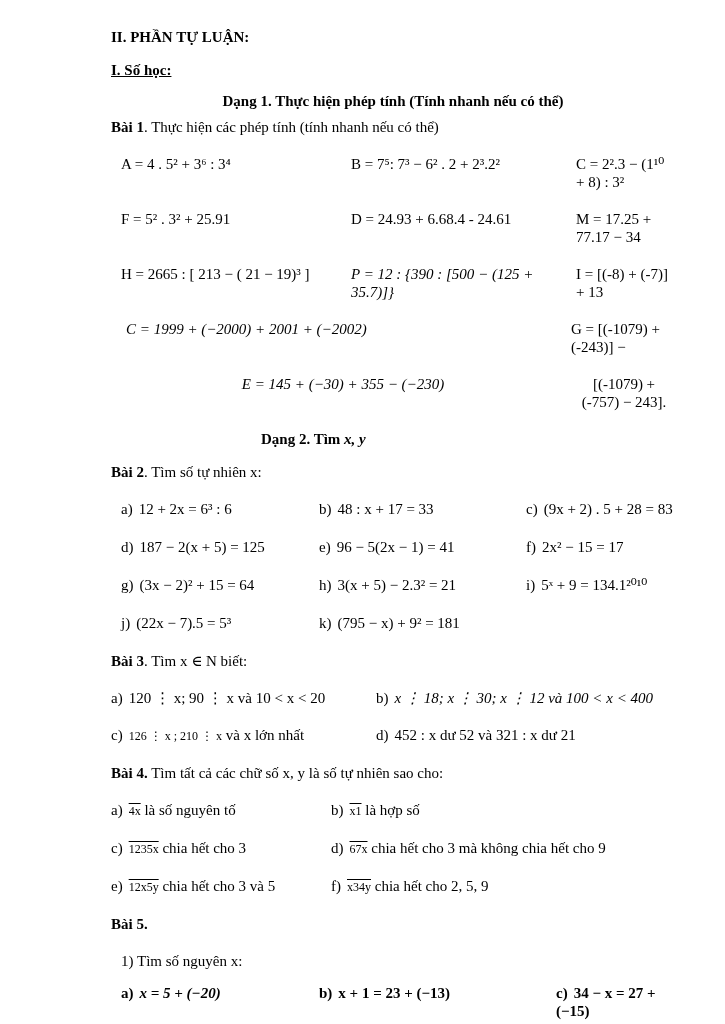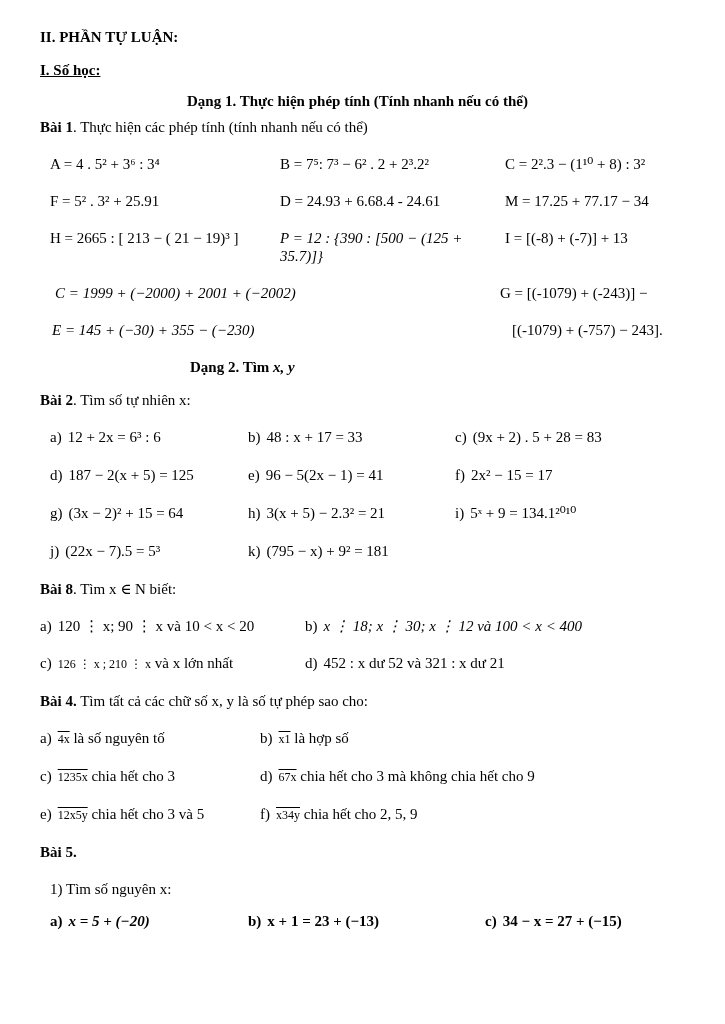--- a/index.html
+++ b/index.html
@@ -1,34 +1,34 @@
 <!DOCTYPE html>
 <html><head>
 <meta charset="utf-8">
 <style>
   html,body{margin:0;padding:0;background:#ffffff;}
   .page{
     width:725px;height:1024px;background:#ffffff;box-sizing:border-box;
-    padding:28px 50px 20px 40px;overflow:hidden;color:#000;
+    padding:28px 50px 20px 111px;overflow:hidden;color:#000;
     font-family:"Liberation Serif","DejaVu Serif",serif;font-size:15px;line-height:18px;
   }
   .b{font-weight:bold;}
   .i{font-style:italic;}
   .u{text-decoration:underline;margin-top:48px;}
   .ovl{text-decoration:overline;}
   .lg{font-size:12px;}
   .h1{margin:0 0 15px 0;}
   .h2{margin:0 0 13px 0;}
   .dang1{text-align:center;margin:0 0 8px 0;}
   .dang2{margin:2px 0 15px 150px;}
   .bai-head{margin:0 0 19px 0;}
   .sub{margin:0 0 14px 10px;}
   .g1{display:grid;grid-template-columns:230px 225px 1fr;margin:0 0 19px 10px;}
   .g1b{display:grid;grid-template-columns:445px 1fr;margin:9px 0 19px 15px;}
-  .g1c{display:grid;grid-template-columns:460px 1fr;margin:0 0 19px 12px;}
+  .g1c{display:grid;grid-template-columns:460px 1fr;margin:0 0 19px 2px;text-align:center;}
   .g2{display:grid;grid-template-columns:198px 207px 1fr;margin:0 0 20px 10px;}
   .g3{display:grid;grid-template-columns:265px 1fr;margin:0 0 19px 0;}
   .g4{display:grid;grid-template-columns:220px 1fr;margin:0 0 19px 0;}
   .g5{display:grid;grid-template-columns:198px 237px 1fr;margin:0 0 0 10px;font-weight:bold;}
   .key{margin-right:6px;}
 </style>
 </head>
 <body>
 
 <div class="page">
@@ -90,33 +90,33 @@
     <span><span class="key">h)</span><span>3(x + 5) − 2.3² = 21</span></span>
     <span><span class="key">i)</span><span>5ˣ + 9 = 134.1²⁰¹⁰</span></span>
   </div>
 
   <div class="g2">
     <span><span class="key">j)</span><span>(22x − 7).5 = 5³</span></span>
     <span><span class="key">k)</span><span>(795 − x) + 9² = 181</span></span>
     <span></span>
   </div>
 
-  <div class="bai-head"><span class="b">Bài 8</span><span>. Tìm x ∈ N biết:</span></div>
+  <div class="bai-head"><span class="b">Bài 3</span><span>. Tìm x ∈ N biết:</span></div>
 
   <div class="g3">
     <span><span class="key">a)</span><span>120 ⋮ x;  90 ⋮ x  và 10 &lt; x &lt; 20</span><span></span></span>
     <span><span class="key">b)</span><span class="i">x ⋮ 18;   x ⋮ 30;   x ⋮ 12  và 100 &lt; x &lt; 400</span><span></span></span>
   </div>
 
   <div class="g3">
     <span><span class="key">c)</span><span class="lg">126 ⋮ x ;  210 ⋮ x</span><span> và x lớn nhất</span></span>
     <span><span class="key">d)</span><span>452 : x dư 52 và 321 : x dư 21</span><span></span></span>
   </div>
 
-  <div class="bai-head"><span class="b">Bài 4.</span><span> Tìm tất cả các chữ số x, y là số tự phép sao cho:</span></div>
+  <div class="bai-head"><span class="b">Bài 4.</span><span> Tìm tất cả các chữ số x, y là số tự nhiên sao cho:</span></div>
 
   <div class="g4">
     <span><span class="key">a)</span><span class="ovl lg">4x</span><span> là số nguyên tố</span></span>
     <span><span class="key">b)</span><span class="ovl lg">x1</span><span> là hợp số</span></span>
   </div>
 
   <div class="g4">
     <span><span class="key">c)</span><span class="ovl lg">1235x</span><span> chia hết cho 3</span></span>
     <span><span class="key">d)</span><span class="ovl lg">67x</span><span> chia hết cho 3 mà không chia hết cho 9</span></span>
   </div>

